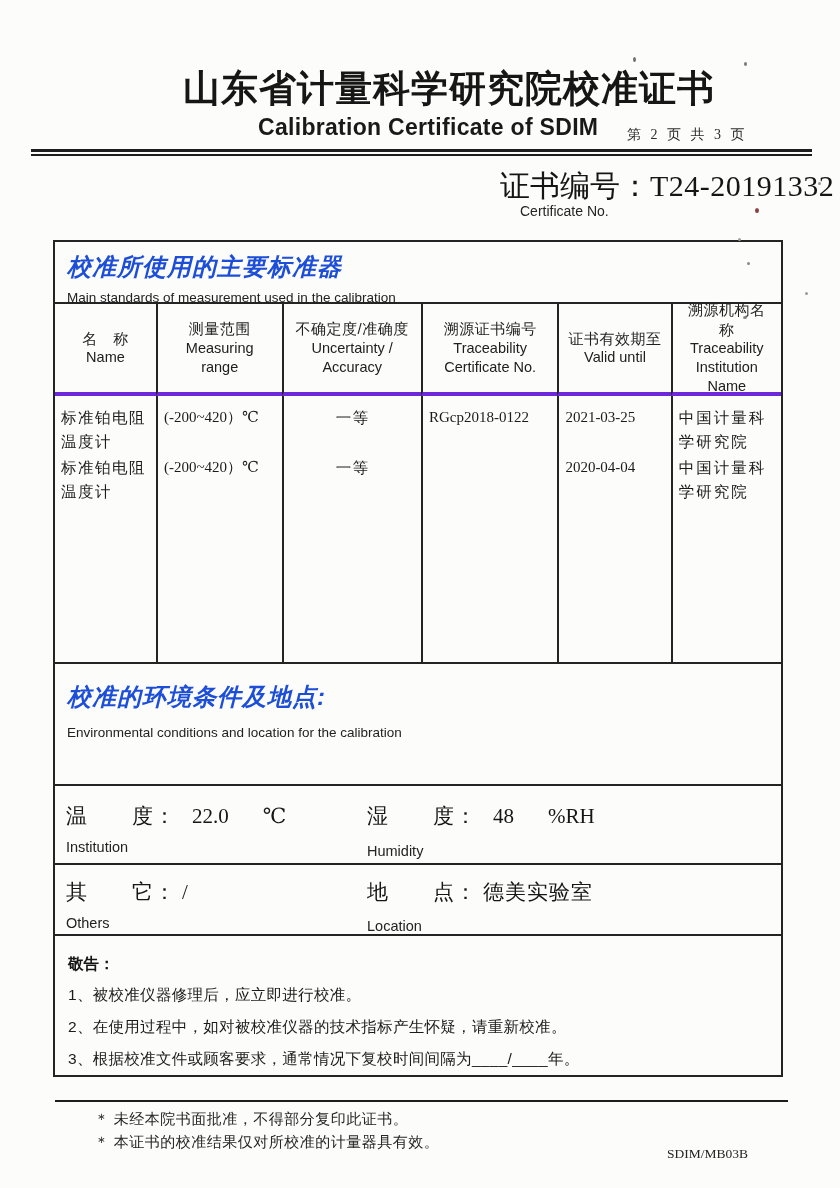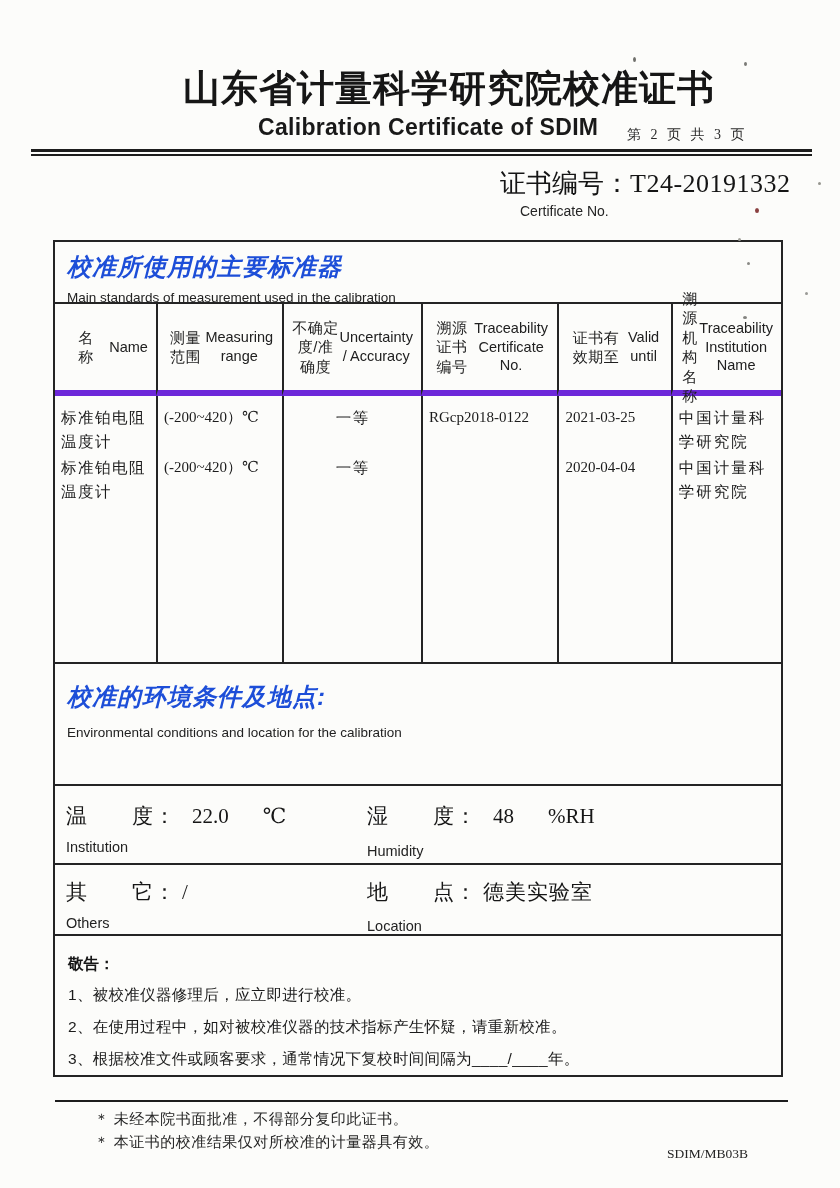--- a/index.html
+++ b/index.html
@@ -46,21 +46,21 @@
   .header-rule {
     position: absolute; left: 31px; top: 149px;
     width: 781px; height: 7px;
     border-top: 3px solid #1d1d1d;
     border-bottom: 2px solid #1d1d1d;
   }
 
   
   .cert-line {
     position: absolute; left: 500px; top: 166px;
-    font-size: 26px; color: #151515;
+    font-size: 30px; color: #151515;
     font-family: "Liberation Serif", "DejaVu Serif", serif;
     white-space: nowrap;
   }
   .cert-line .num { letter-spacing: 0.5px; }
   .cert-en {
     position: absolute; left: 520px; top: 203px;
     font-size: 14px; color: #242424;
     white-space: nowrap;
   }
 
@@ -80,22 +80,22 @@
 
   
   .std-table {
     height: 360px;
     border-top: 2px solid #242424;
     display: grid;
     grid-template-columns: 13.9% 17.3% 19.2% 18.8% 15.6% 15.2%;
     grid-template-rows: 92px 266px;
   }
   .th {
-    border-bottom: 6px solid #6d28d9;
-    display: flex; flex-direction: row; justify-content: center; align-items: center;
+    border-bottom: 4px solid #6d28d9;
+    display: flex; flex-direction: column; justify-content: center; align-items: center;
     text-align: center; padding: 2px 8px; line-height: 1.3;
   }
   .th .zh { font-size: 15px; letter-spacing: 0.5px; }
   .th .en { font-size: 14.5px; color: #202020; }
   .th + .th, .tb + .tb { border-left: 2px solid #242424; }
   .tb { padding: 10px 5px 0 6px; }
   .entry { height: 50px; overflow: hidden; }
   .tb .zh-data {
     font-family: "Liberation Serif", "DejaVu Serif", serif;
     font-size: 15.5px; letter-spacing: 1.5px; line-height: 1.55; color: #1b1b1b;

